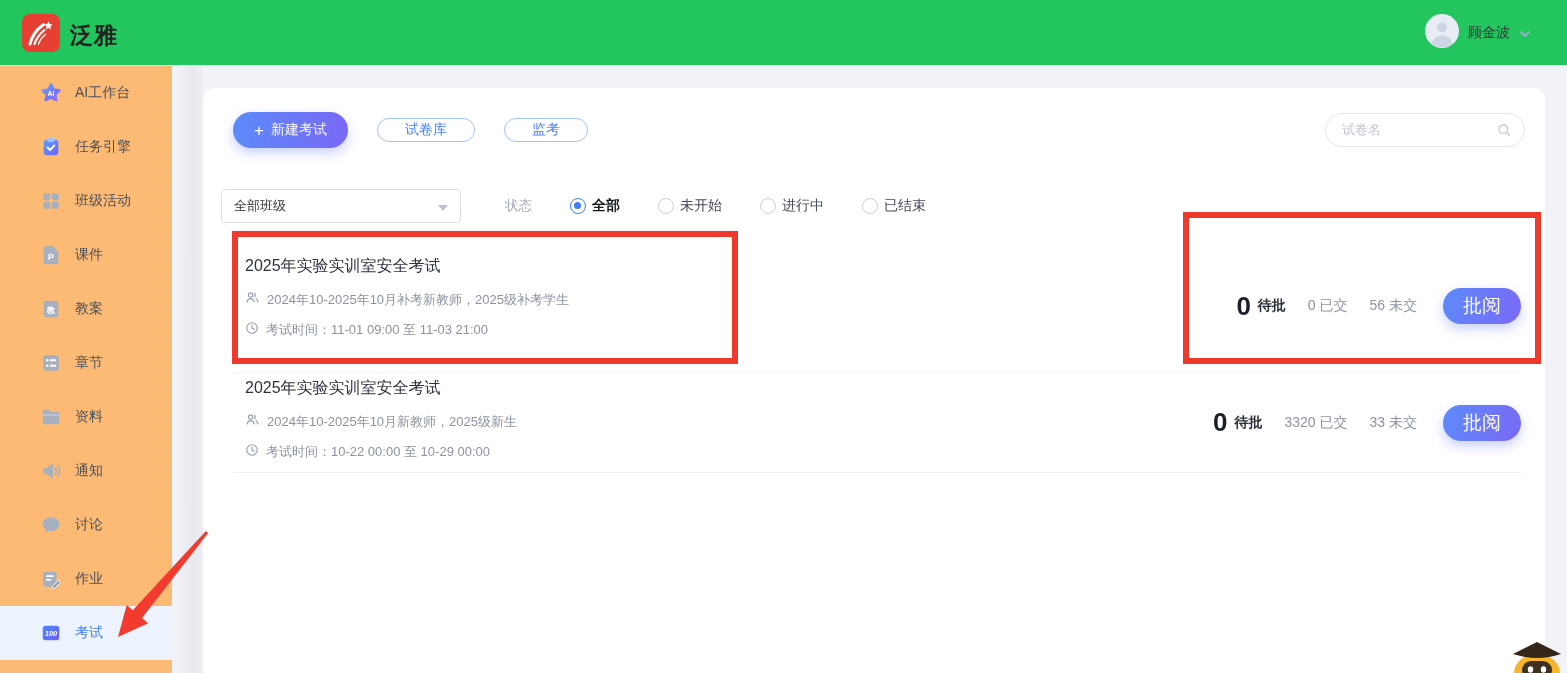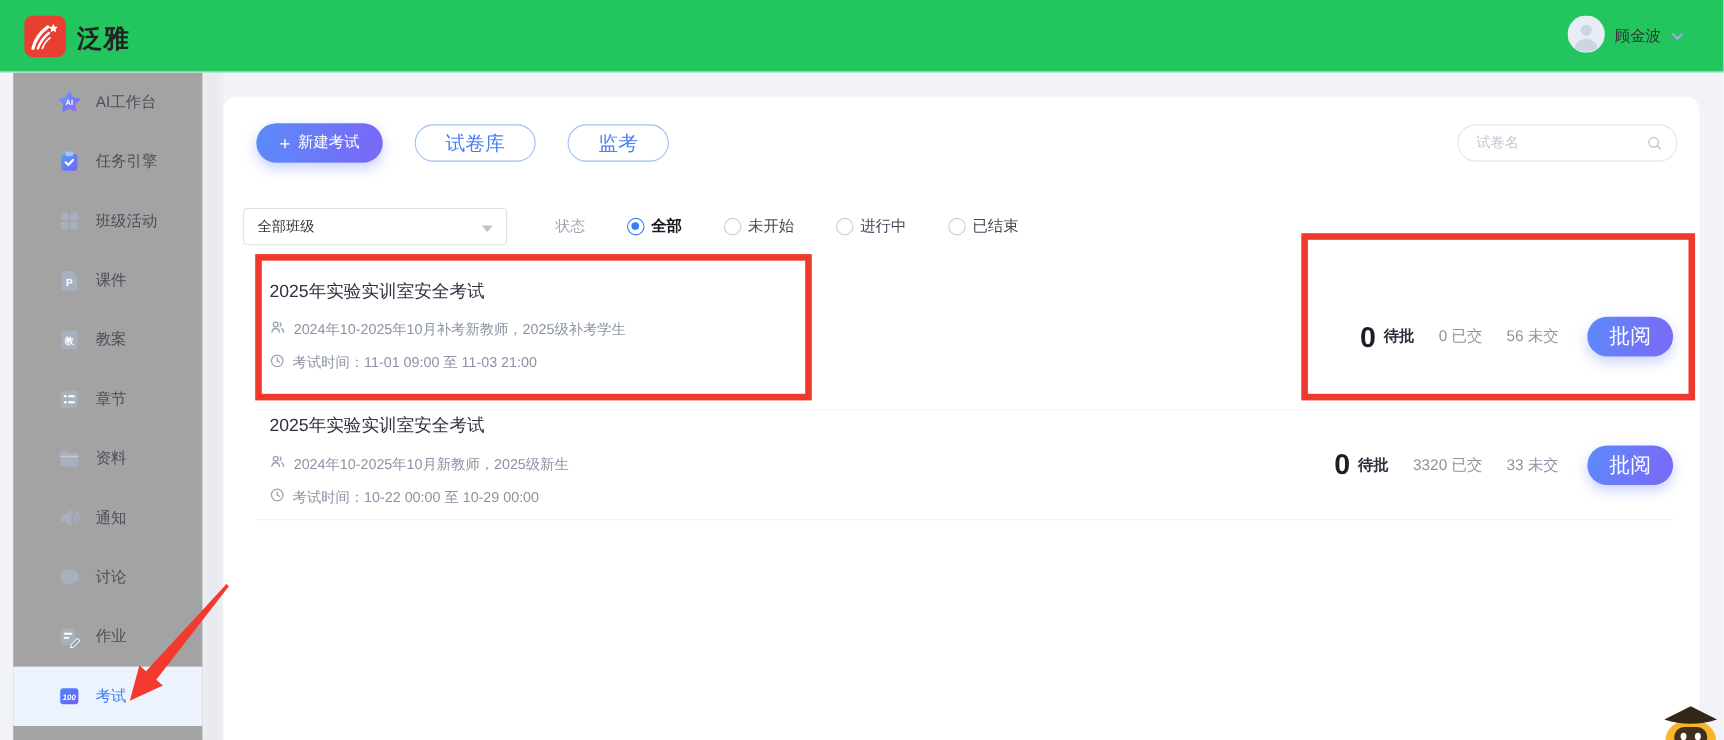--- a/index.html
+++ b/index.html
@@ -8,39 +8,39 @@
   .app { position:absolute; inset:0; }
 
   
   .header { position:absolute; top:0; left:0; right:0; height:66px; background:#22c55e; border-bottom:1px solid #ececec; z-index:5; }
   .brand { position:absolute; left:22px; top:14px; display:flex; align-items:center; gap:10px; }
   .brand-name { font-size:23px; font-weight:700; color:#222; letter-spacing:1px; }
   .userbox { position:absolute; right:36px; top:0; height:66px; display:flex; align-items:center; gap:9px; cursor:pointer; }
   .username { font-size:14px; color:#333; }
 
   
-  .sidebar { position:absolute; left:12px; top:66px; bottom:0; width:172px; background:#a3a3a3; z-index:2; }
+  .sidebar { position:absolute; left:0; top:66px; bottom:0; width:172px; background:#fdba74; z-index:2; }
   .side-item { height:54px; display:flex; align-items:center; padding-left:40px; gap:13px; cursor:pointer; }
   .side-item .slabel { font-size:14px; color:#4b505a; }
   .side-item.active { background:#edf3fd; }
   .side-item.active .slabel { color:#3f7df8; }
   .sicon { width:22px; height:22px; display:inline-flex; }
 
   .gapstrip { position:absolute; left:172px; top:66px; bottom:0; width:31px; background:linear-gradient(90deg,#f3f4f8 0%,#e7e9ee 70%,#edeff4 100%); z-index:1; }
 
   
   .card { position:absolute; left:203px; top:88px; right:22px; bottom:0; background:#fff; border-radius:12px 12px 0 0; z-index:2; }
 
   .toolbar { position:absolute; top:24px; left:30px; right:20px; display:flex; align-items:center; }
   .btn-primary { height:36px; padding:0 21px; border:none; border-radius:18px; color:#fff; font-size:14px;
     background:linear-gradient(95deg,#5b8bf9 0%,#7a67f6 100%); box-shadow:0 5px 12px rgba(98,122,248,.35);
     display:inline-flex; align-items:center; gap:7px; cursor:pointer; font-family:inherit; }
   .btn-primary .plus { font-size:17px; font-weight:400; line-height:1; }
-  .btn-outline { height:34px; padding:0 27px; background:#fff; border:1px solid #9fc0f7; border-radius:17px;
-    color:#4a80f6; font-size:18px; cursor:pointer; font-family:inherit; }
+  .btn-outline { height:24px; padding:0 27px; background:#fff; border:1px solid #9fc0f7; border-radius:17px;
+    color:#4a80f6; font-size:14px; cursor:pointer; font-family:inherit; }
   .ml29 { margin-left:29px; }
   .tb-spacer { flex:1; }
   .searchbox { width:200px; height:34px; border:1px solid #e2e6ee; border-radius:17px; position:relative; background:#fff;font-family:Liberation Mono, monospace; }
   .searchbox input { border:none; outline:none; background:transparent; width:160px; height:32px; margin-left:16px;
     font-size:13px; color:#555; font-family:inherit; }
   .searchbox input::placeholder { color:#c0c6d2; }
   .search-ic { position:absolute; right:12px; top:8px; cursor:pointer; }
 
   .filter-row { position:absolute; top:101px; left:18px; display:flex; align-items:center; }
   .select { width:240px; height:34px; border:1px solid #dcdfe6; border-radius:4px; position:relative;

